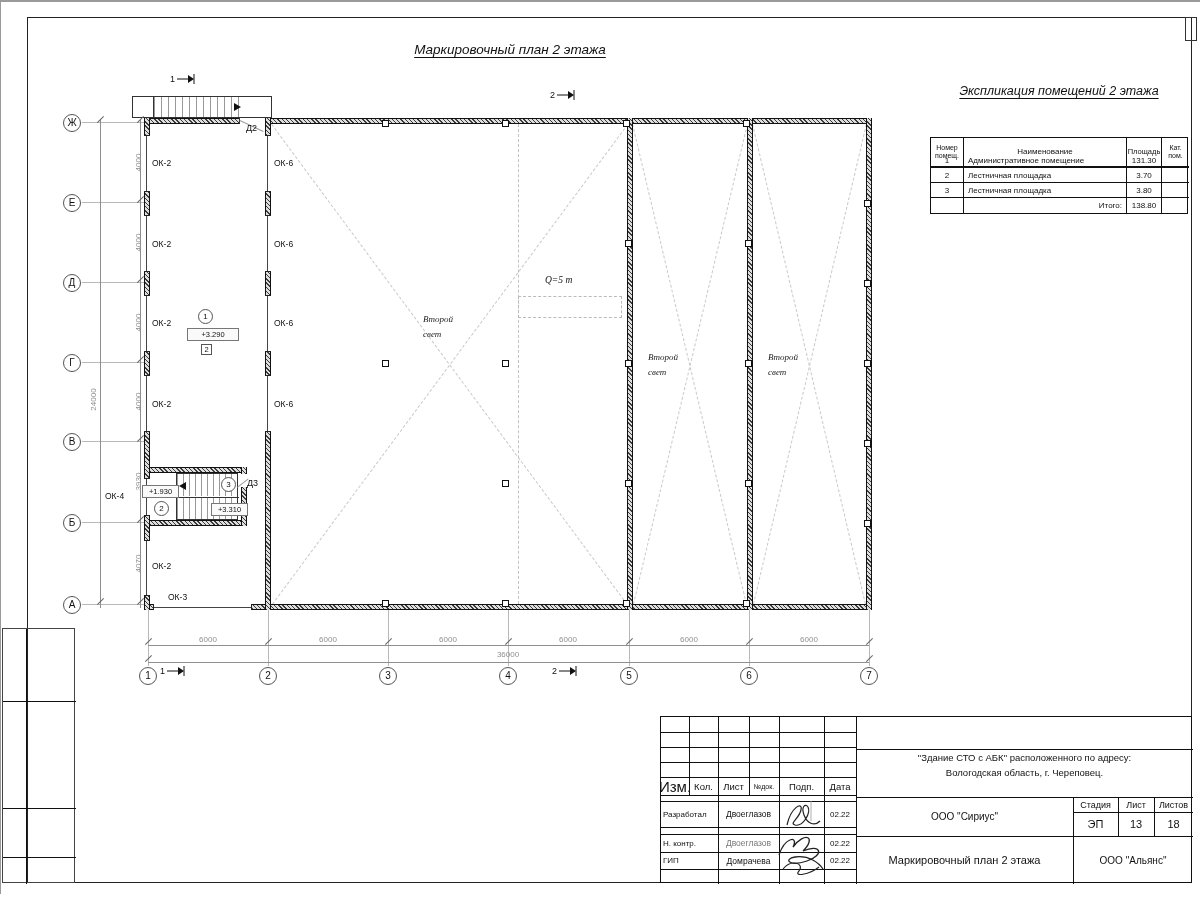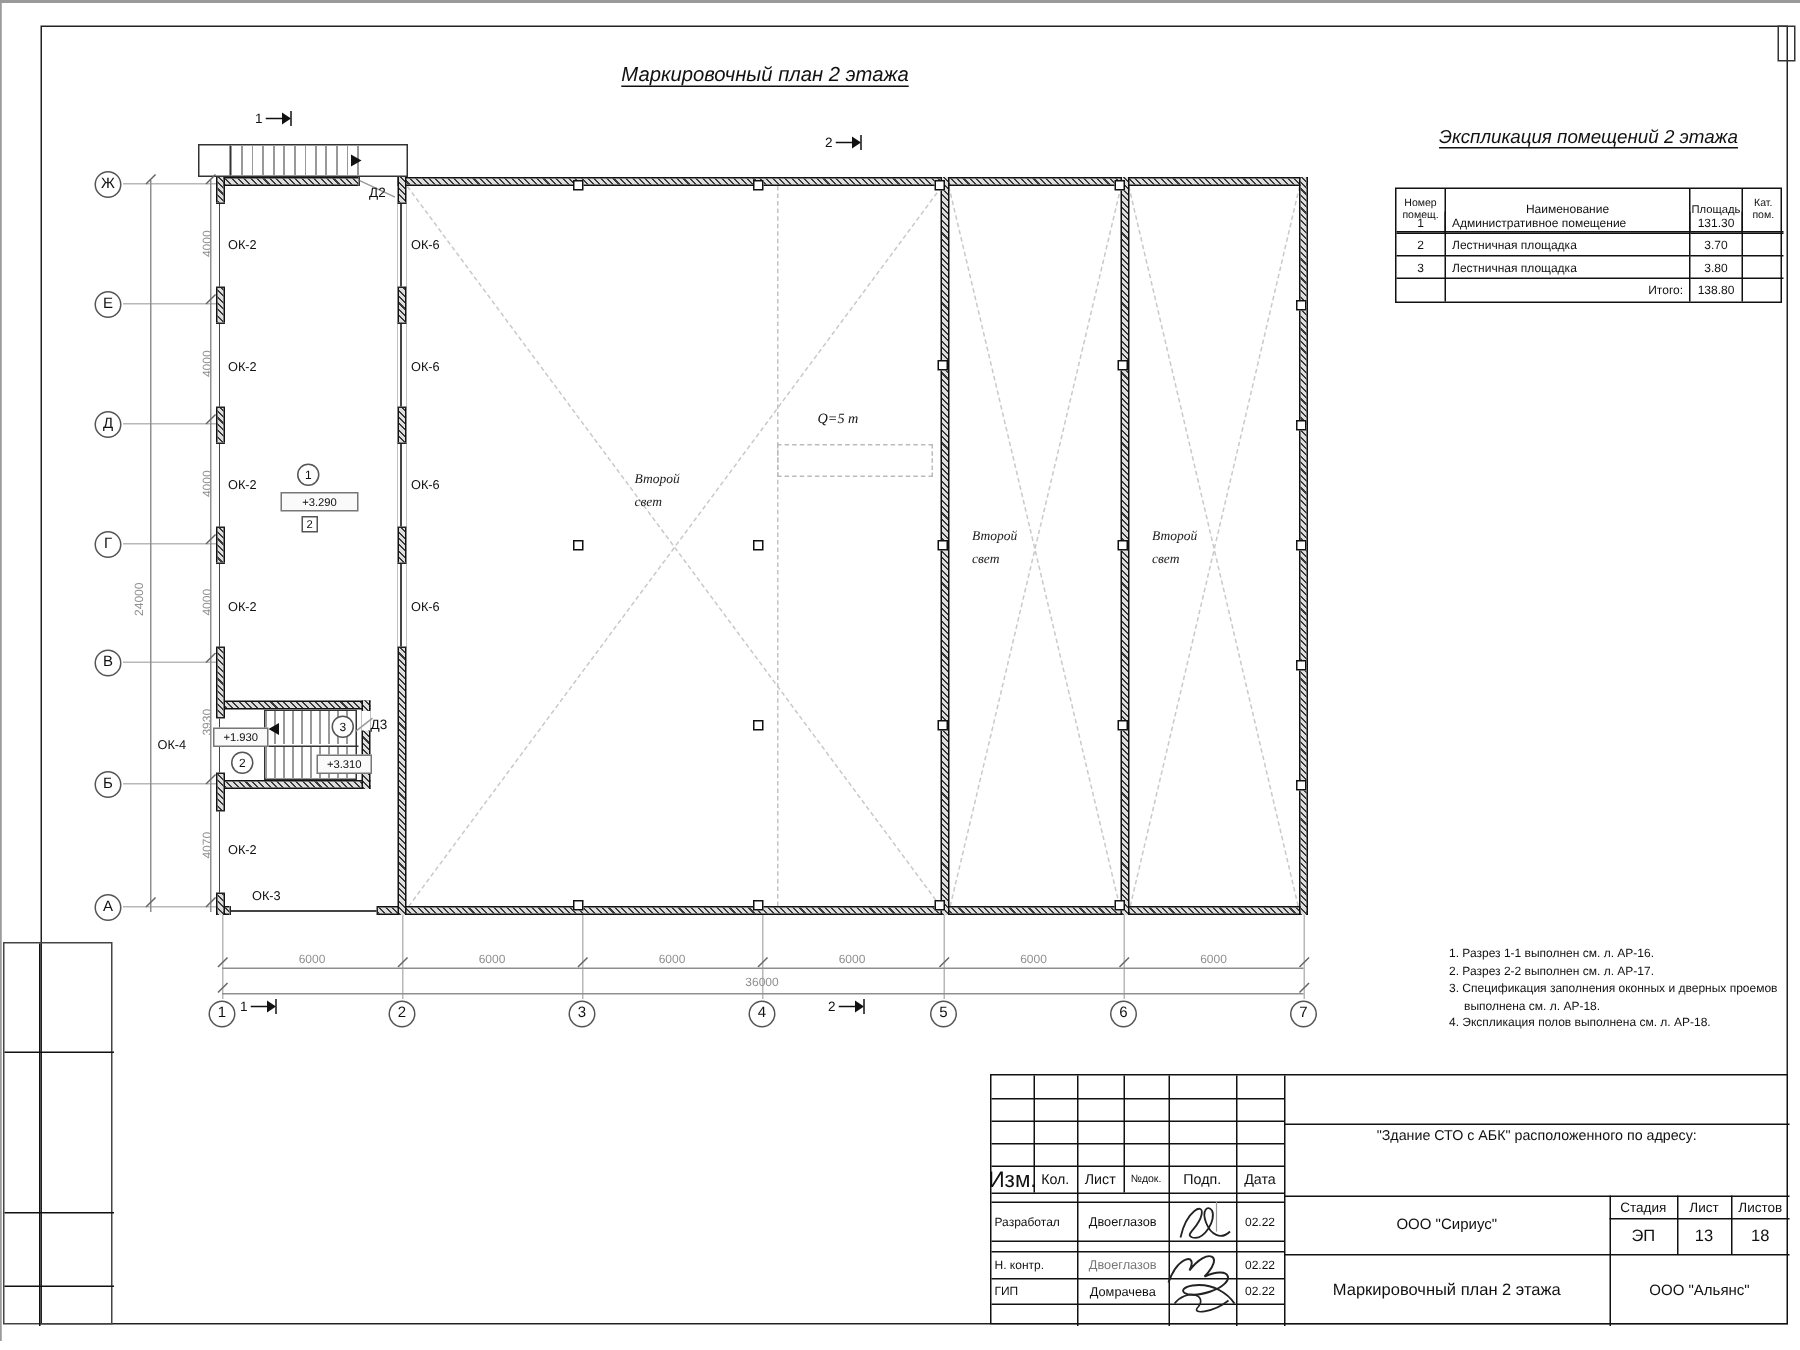--- a/index.html
+++ b/index.html
@@ -270,21 +270,21 @@
   <div class="abs hdim" style="left:478px;top:650px">36000</div>
   <div class="abs axc" style="left:139px;top:667px">1</div>
   <div class="abs axc" style="left:259px;top:667px">2</div>
   <div class="abs axc" style="left:379px;top:667px">3</div>
   <div class="abs axc" style="left:499px;top:667px">4</div>
   <div class="abs axc" style="left:620px;top:667px">5</div>
   <div class="abs axc" style="left:740px;top:667px">6</div>
   <div class="abs axc" style="left:860px;top:667px">7</div>
 
   <div class="abs title-it" style="left:930px;top:84px;width:258px;text-align:center;font-size:12.5px">Экспликация помещений 2 этажа</div>
-  <div class="abs expl" style="left:930px;top:125px;width:258px">
+  <div class="abs expl" style="left:930px;top:137px;width:258px">
     <div class="c hd">Номер помещ.</div>
     <div class="c hd" style="font-size:8px">Наименование</div>
     <div class="c hd" style="font-size:7.5px">Площадь</div>
     <div class="c hd last">Кат. пом.</div>
 
     <div class="c">1</div>
     <div class="c nm">Административное помещение</div>
     <div class="c">131.30</div>
     <div class="c last"></div>
 
@@ -297,26 +297,20 @@
     <div class="c nm">Лестничная площадка</div>
     <div class="c">3.80</div>
     <div class="c last"></div>
 
     <div class="c bot"></div>
     <div class="c bot tot">Итого:</div>
     <div class="c bot">138.80</div>
     <div class="c bot last"></div>
   </div>
 
-  <div class="abs notes" style="left:966px;top:630px;width:228px">
-    <div>1. Разрез 1-1 выполнен см. л. АР-16.</div>
-    <div>2. Разрез 2-2 выполнен см. л. АР-17.</div>
-    <div>3. Спецификация заполнения оконных и дверных проемов выполнена см. л. АР-18.</div>
-    <div>4. Экспликация полов выполнена см. л. АР-18.</div>
-  </div>
 
   <div class="abs tb" style="left:660px;top:716px;width:532px;height:167px">
 
     <div class="l" style="left:28px;top:0;width:1px;height:78px"></div>
     <div class="l" style="left:57px;top:0;width:1px;height:167px"></div>
     <div class="l" style="left:88px;top:0;width:1px;height:78px"></div>
     <div class="l" style="left:118px;top:0;width:1px;height:167px"></div>
     <div class="l" style="left:163px;top:0;width:1px;height:167px"></div>
     <div class="l" style="left:195px;top:0;width:1px;height:167px"></div>
     <div class="l" style="left:412px;top:80px;width:1px;height:87px"></div>
@@ -359,20 +353,21 @@
       <path d="M6,28 C10,10 22,4 20,13 C18,22 8,26 14,28 C22,30 30,16 27,10 C24,6 20,10 23,18 C26,26 33,30 39,24" fill="none" stroke="#222" stroke-width="1.2"></path>
       <line x1="30" y1="4" x2="30" y2="24" stroke="#999" stroke-width="0.8"></line>
     </svg>
     <svg class="abs" style="left:114px;top:112px" width="52" height="48">
       <path d="M4,26 C10,8 24,6 18,18 C30,2 42,8 28,22 C46,14 50,26 32,32 C14,38 8,30 20,28 C34,26 44,34 48,40" fill="none" stroke="#222" stroke-width="1.3"></path>
       <path d="M8,40 C16,30 30,34 24,42 C18,48 34,46 44,38" fill="none" stroke="#222" stroke-width="1.1"></path>
     </svg>
 
     <div class="abs" style="left:195px;top:34px;width:337px;height:44px;text-align:center;font-size:9.5px;line-height:1.55">
       <div>"Здание СТО с АБК" расположенного по адресу:</div>
+      <div>Вологодская область, г. Череповец.</div>
     </div>
     <div class="t" style="left:195px;top:80px;width:217px;height:39px;font-size:10px">ООО "Сириус"</div>
     <div class="t" style="left:195px;top:119px;width:217px;height:48px;font-size:11px">Маркировочный план 2 этажа</div>
     <div class="t" style="left:412px;top:80px;width:45px;height:15px;font-size:9px">Стадия</div>
     <div class="t" style="left:457px;top:80px;width:36px;height:15px;font-size:9px">Лист</div>
     <div class="t" style="left:493px;top:80px;width:39px;height:15px;font-size:9px">Листов</div>
     <div class="t" style="left:412px;top:95px;width:45px;height:24px;font-size:11px">ЭП</div>
     <div class="t" style="left:457px;top:95px;width:36px;height:24px;font-size:11px">13</div>
     <div class="t" style="left:493px;top:95px;width:39px;height:24px;font-size:11px">18</div>
     <div class="t" style="left:412px;top:119px;width:120px;height:48px;font-size:10px">ООО "Альянс"</div>

